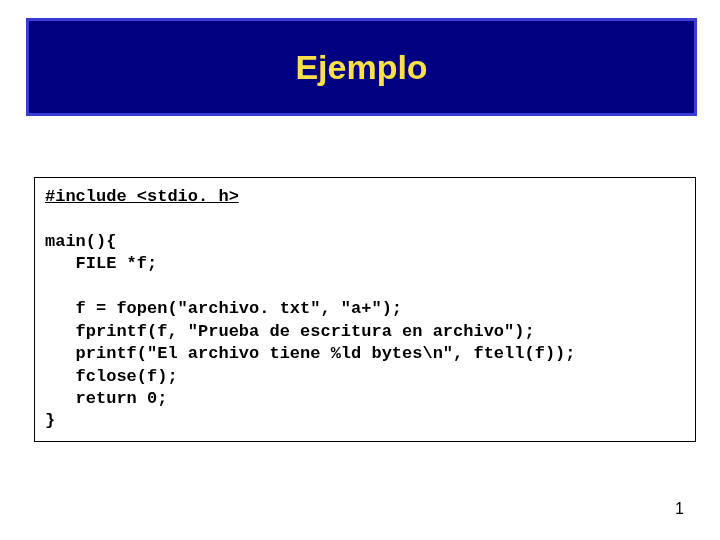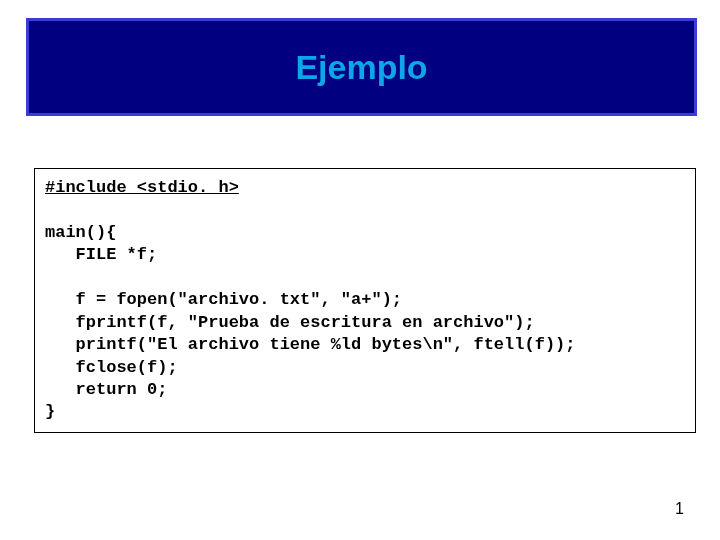--- a/index.html
+++ b/index.html
@@ -18,28 +18,28 @@
     left: 26px;
     width: 665px;
     height: 92px;
     background: #000080;
     border: 3px solid #3b3bd6;
     display: flex;
     align-items: center;
     justify-content: center;
   }
   .title-text {
-    color: #0ea5e9;
+    color: #fde047;
     font-family: "Comic Sans MS", "Comic Sans", cursive, sans-serif;
     font-weight: 700;
     font-size: 34px;
   }
   .code-box {
     position: absolute;
-    top: 168px;
+    top: 177px;
     left: 34px;
     width: 640px;
     border: 1px solid #000;
     padding: 8px 10px 8px 10px;
     font-family: "Courier New", Courier, monospace;
     font-weight: 700;
     font-size: 17px;
     line-height: 1.32;
     color: #000;
     white-space: pre;

